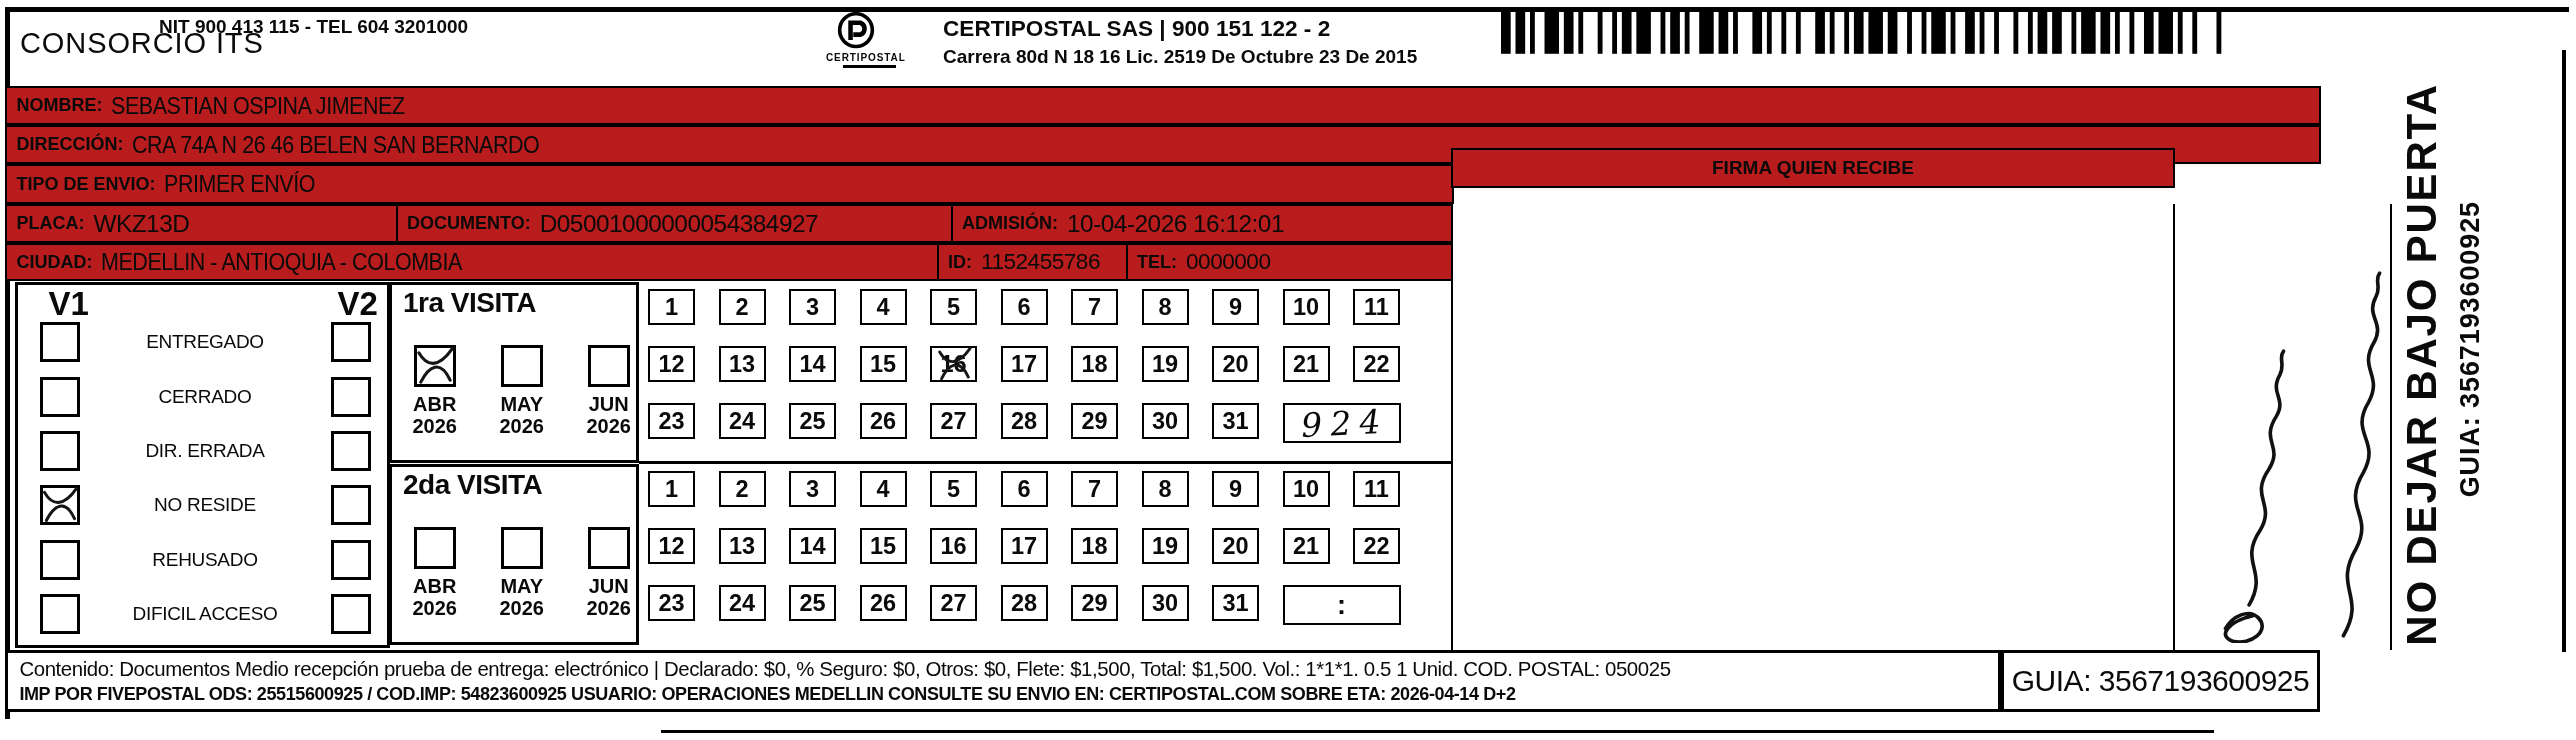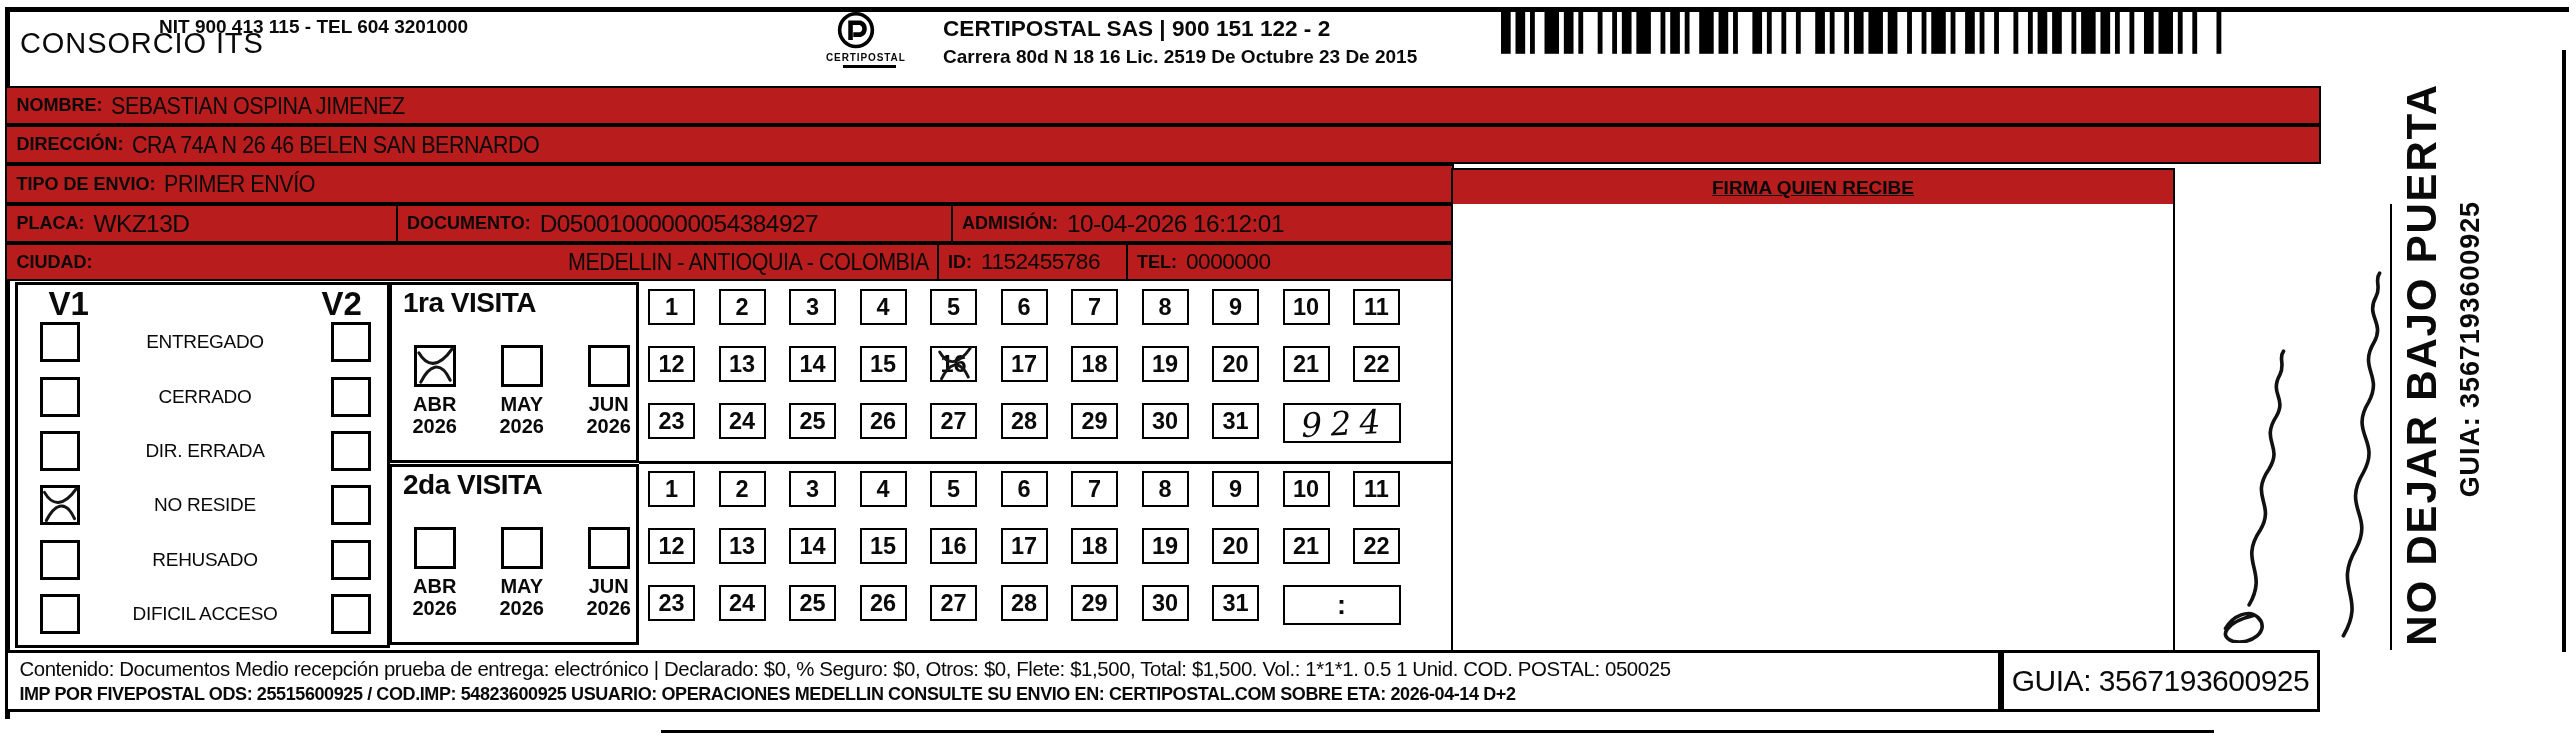--- a/index.html
+++ b/index.html
@@ -145,53 +145,53 @@
     <span class="row-value cond">SEBASTIAN OSPINA JIMENEZ</span>
   </div>
   <div class="cell" style="left:5.4px;top:125px;width:2316px;height:39px;">
     <span class="row-label">DIRECCIÓN:</span>
     <span class="row-value cond">CRA 74A N 26 46 BELEN SAN BERNARDO</span>
   </div>
   <div class="cell" style="left:5.4px;top:164px;width:1449px;height:40px;">
     <span class="row-label">TIPO DE ENVIO:</span>
     <span class="row-value cond">PRIMER ENVÍO</span>
   </div>
-  <div class="cell hdr-cell" style="left:1451px;top:168px;width:724px;height:40px;text-decoration:underline;">
+  <div class="cell hdr-cell" style="left:1451px;top:148px;width:724px;height:40px;">
     <span>FIRMA QUIEN RECIBE</span>
   </div>
 
   <div class="cell" style="left:5.4px;top:204px;width:437px;height:39px;">
     <span class="row-label">PLACA:</span>
     <span class="row-value">WKZ13D</span>
   </div>
   <div class="cell" style="left:396px;top:204px;width:558px;height:39px;">
     <span class="row-label">DOCUMENTO:</span>
     <span class="row-value">D05001000000054384927</span>
   </div>
   <div class="cell" style="left:951px;top:204px;width:503px;height:39px;">
     <span class="row-label">ADMISIÓN:</span>
     <span class="row-value">10-04-2026 16:12:01</span>
   </div>
 
-  <div class="cell" style="left:5.4px;top:243px;width:984px;height:38px;justify-content:space-between;">
+  <div class="cell" style="left:5.4px;top:243px;width:984px;height:38px;">
     <span class="row-label">CIUDAD:</span>
     <span class="row-value cond">MEDELLIN - ANTIOQUIA - COLOMBIA</span>
   </div>
   <div class="cell" style="left:937px;top:243px;width:192px;height:38px;">
     <span class="row-label">ID:</span>
     <span class="row-value" style="font-size:22.6px;">1152455786</span>
   </div>
   <div class="cell" style="left:1126px;top:243px;width:328px;height:38px;">
     <span class="row-label">TEL:</span>
     <span class="row-value" style="font-size:22.6px;">0000000</span>
   </div>
 
   <div class="panel" style="left:14.5px;top:282px;width:375px;height:366px;">
     <span class="vhead" style="left:31px;">V1</span>
-    <span class="vhead" style="left:304px;">V2</span>
+    <span class="vhead" style="left:320px;">V2</span>
     <div>
         <div class="status-row" style="top: 36px;">
           <div class="cb"></div>
           <div class="status-label">ENTREGADO</div>
           <div class="cb"></div>
         </div>
         <div class="status-row" style="top: 91px;">
           <div class="cb"></div>
           <div class="status-label">CERRADO</div>
           <div class="cb"></div>

